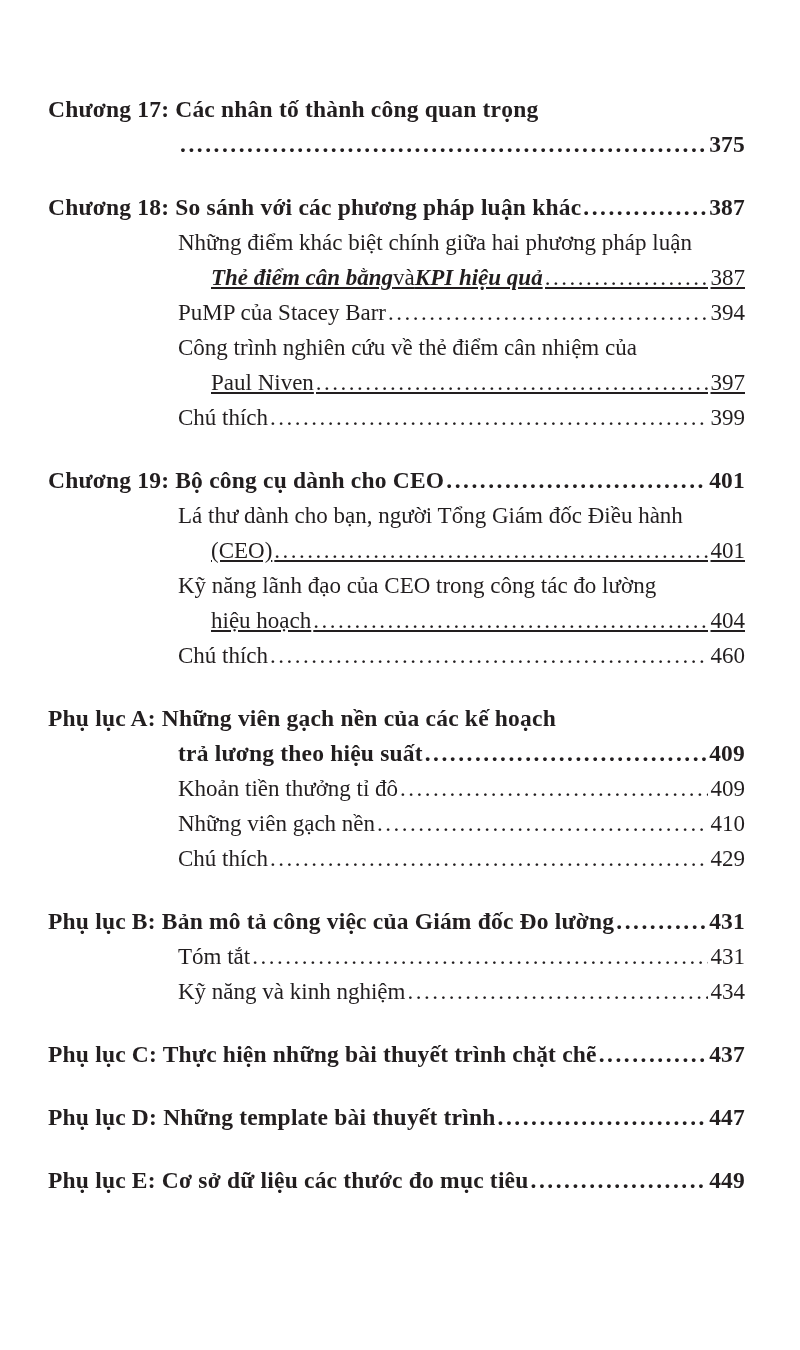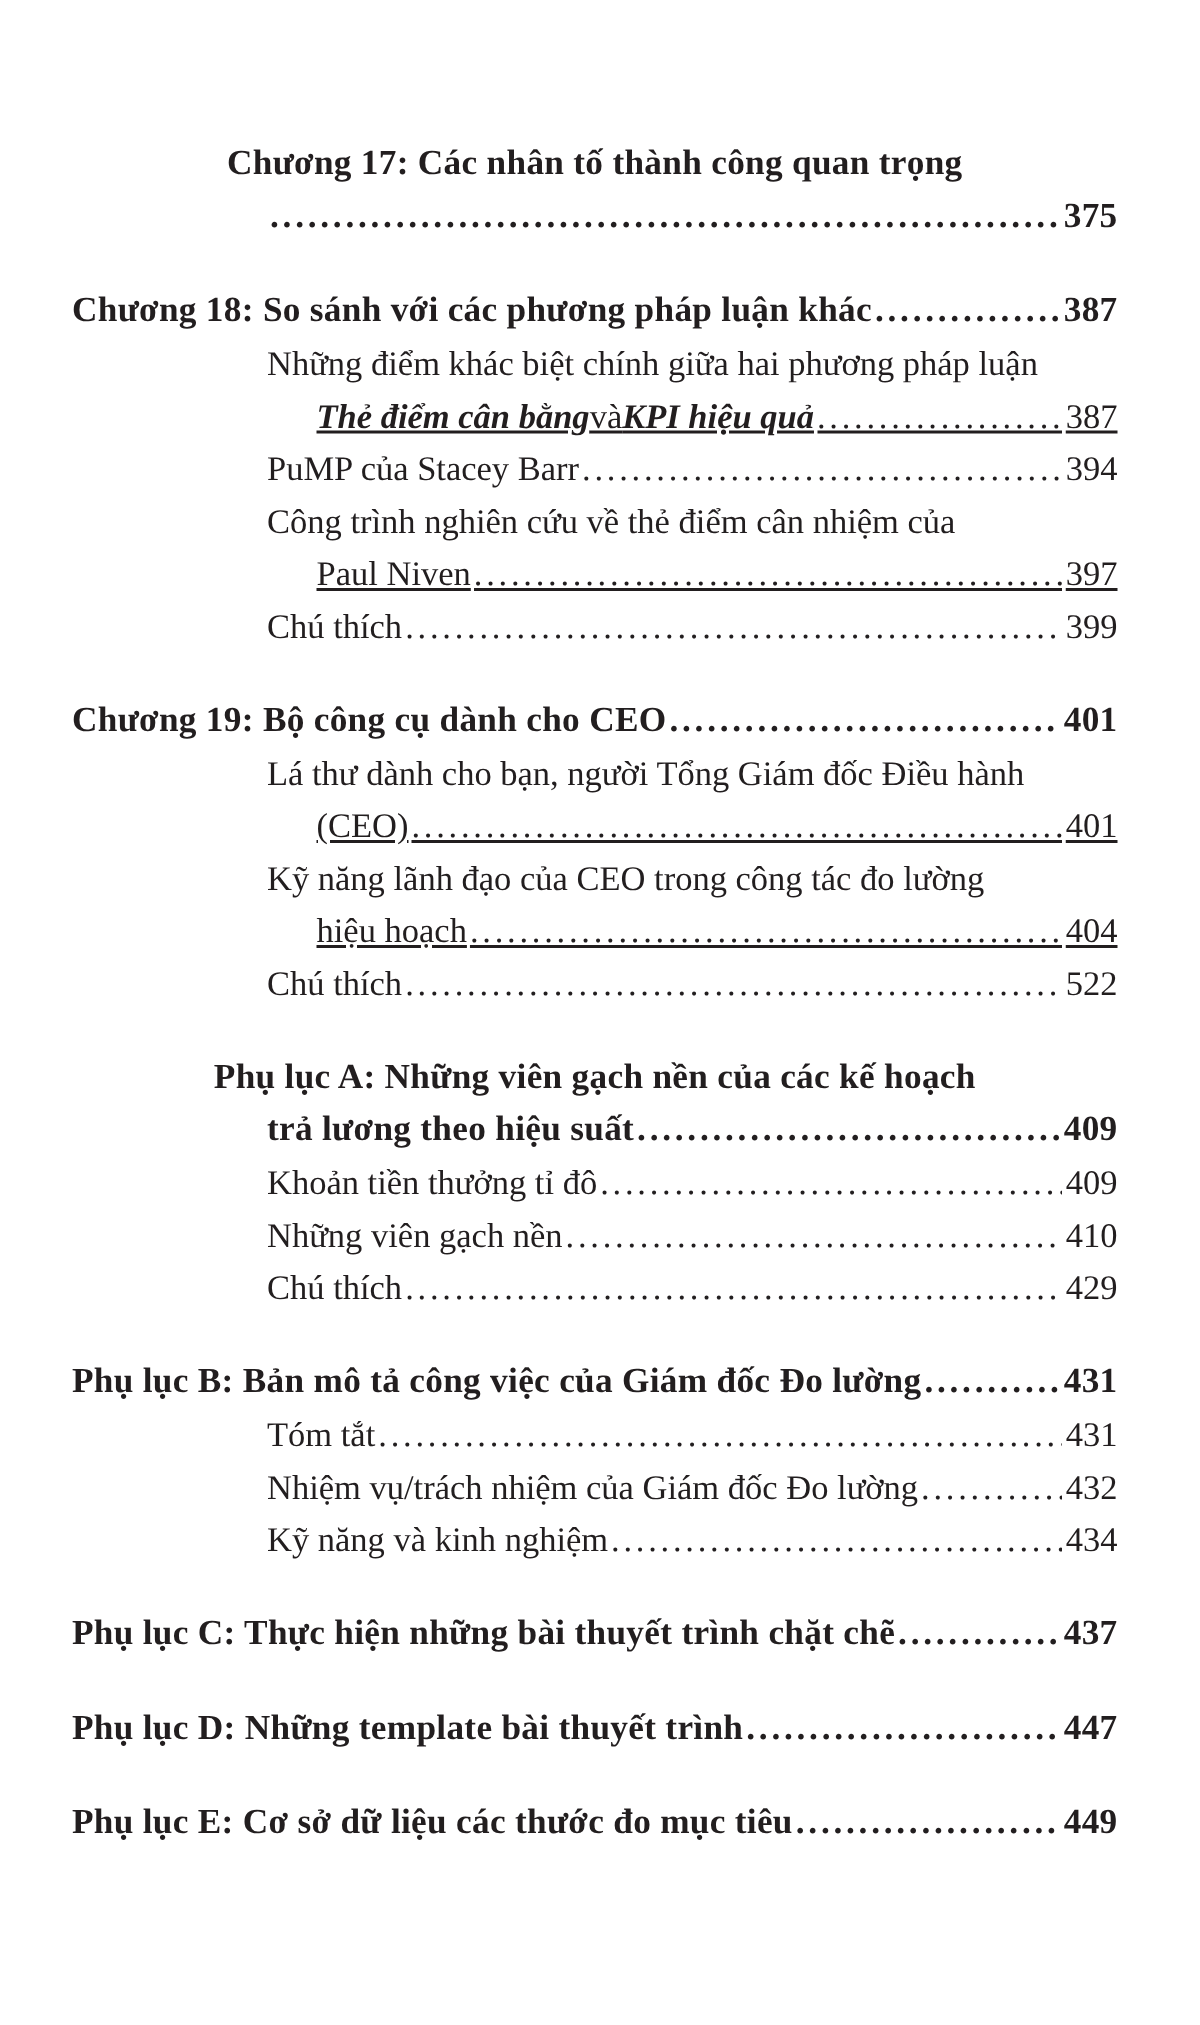--- a/index.html
+++ b/index.html
@@ -23,21 +23,20 @@
     display: flex;
     align-items: baseline;
     font-size: 23px;
     line-height: 35px;
   }
   .line .t { white-space: nowrap; }
   .heading {
     font-weight: bold;
     font-size: 23.5px;
     letter-spacing: 0.2px;
-    justify-content: center;
   }
   .indent1 { padding-left: 130px; }
   .indent2 { padding-left: 163px; text-decoration: underline; }
   .first-sub { margin-top: 0; }
   .leader {
     flex: 1 1 auto;
     overflow: hidden;
     white-space: nowrap;
     min-width: 8px;
     margin-left: 2px;
@@ -122,21 +121,21 @@
       <span class="t">Kỹ năng lãnh đạo của CEO trong công tác đo lường</span>
     </div>
     <div class="line indent2">
       <span class="t">hiệu hoạch</span>
       <span class="leader"></span>
       <span class="page">404</span>
     </div>
     <div class="line indent1">
       <span class="t">Chú thích</span>
       <span class="leader"></span>
-      <span class="page">522</span>
+      <span class="page">460</span>
     </div>
   </div>
 
   <div class="entry">
     <div class="line heading">
       <span class="t">Phụ lục A: Những viên gạch nền của các kế hoạch</span>
     </div>
     <div class="line heading indent1">
       <span class="t">trả lương theo hiệu suất</span>
       <span class="leader"></span>
@@ -164,25 +163,20 @@
       <span class="t">Phụ lục B: Bản mô tả công việc của Giám đốc Đo lường</span>
       <span class="leader"></span>
       <span class="page">431</span>
     </div>
     <div class="line indent1 first-sub">
       <span class="t">Tóm tắt</span>
       <span class="leader"></span>
       <span class="page">431</span>
     </div>
     <div class="line indent1">
-      <span class="t">Nhiệm vụ/trách nhiệm của Giám đốc Đo lường</span>
-      <span class="leader"></span>
-      <span class="page">432</span>
-    </div>
-    <div class="line indent1">
       <span class="t">Kỹ năng và kinh nghiệm</span>
       <span class="leader"></span>
       <span class="page">434</span>
     </div>
   </div>
 
   <div class="entry">
     <div class="line heading">
       <span class="t">Phụ lục C: Thực hiện những bài thuyết trình chặt chẽ</span>
       <span class="leader"></span>

